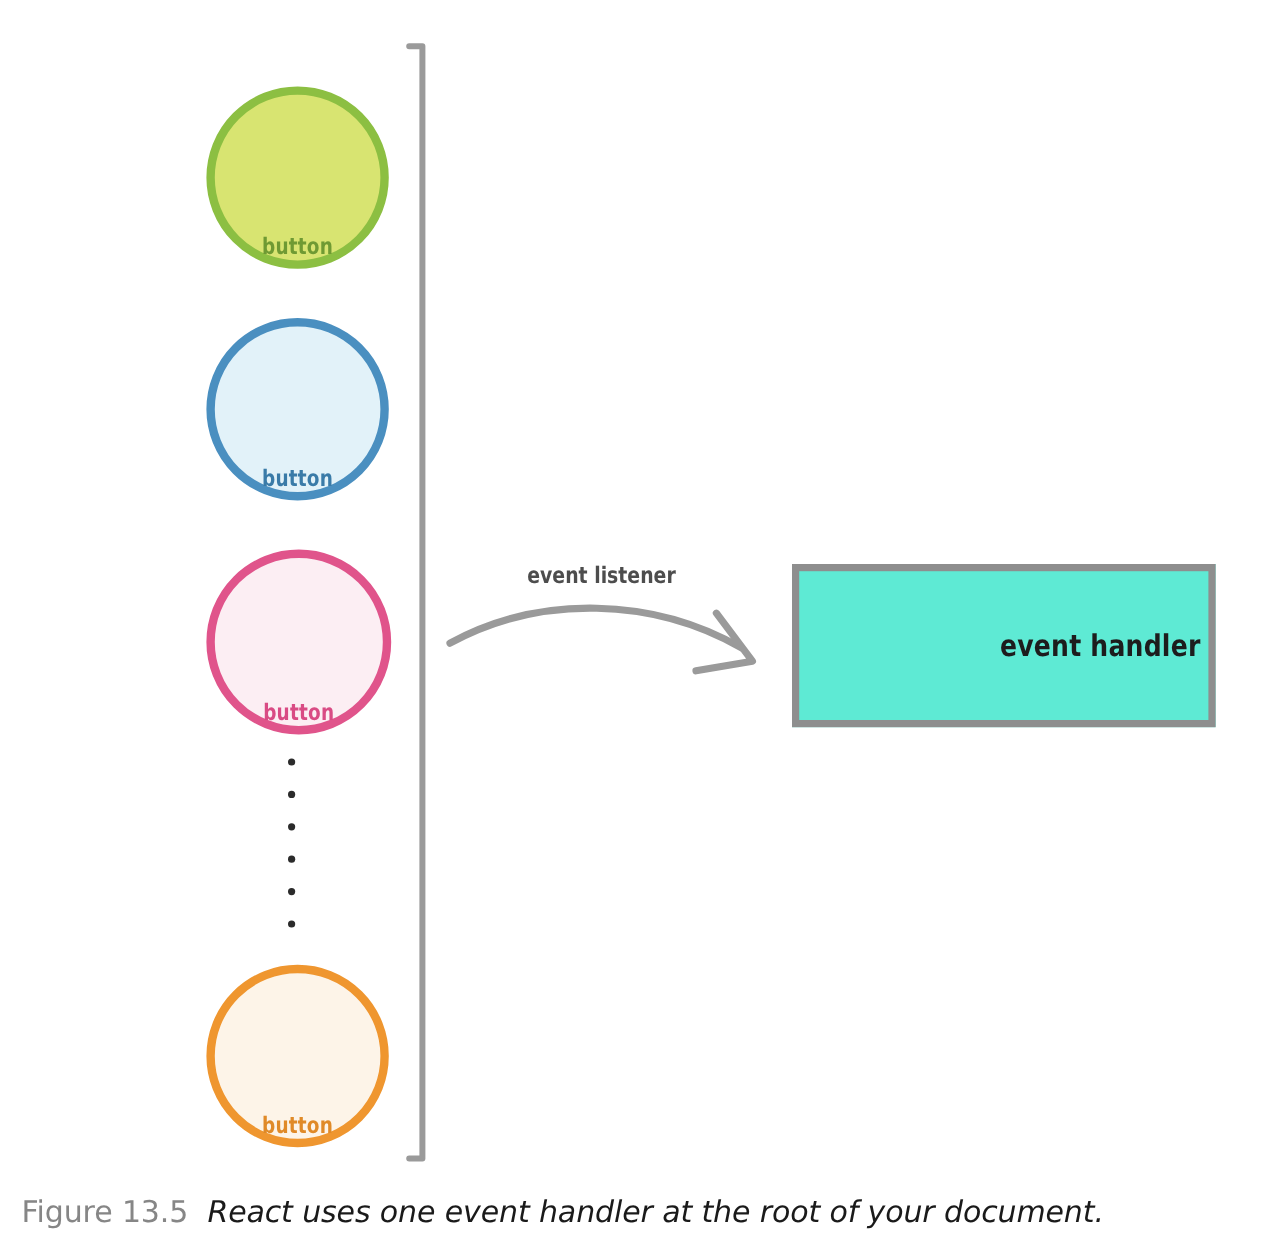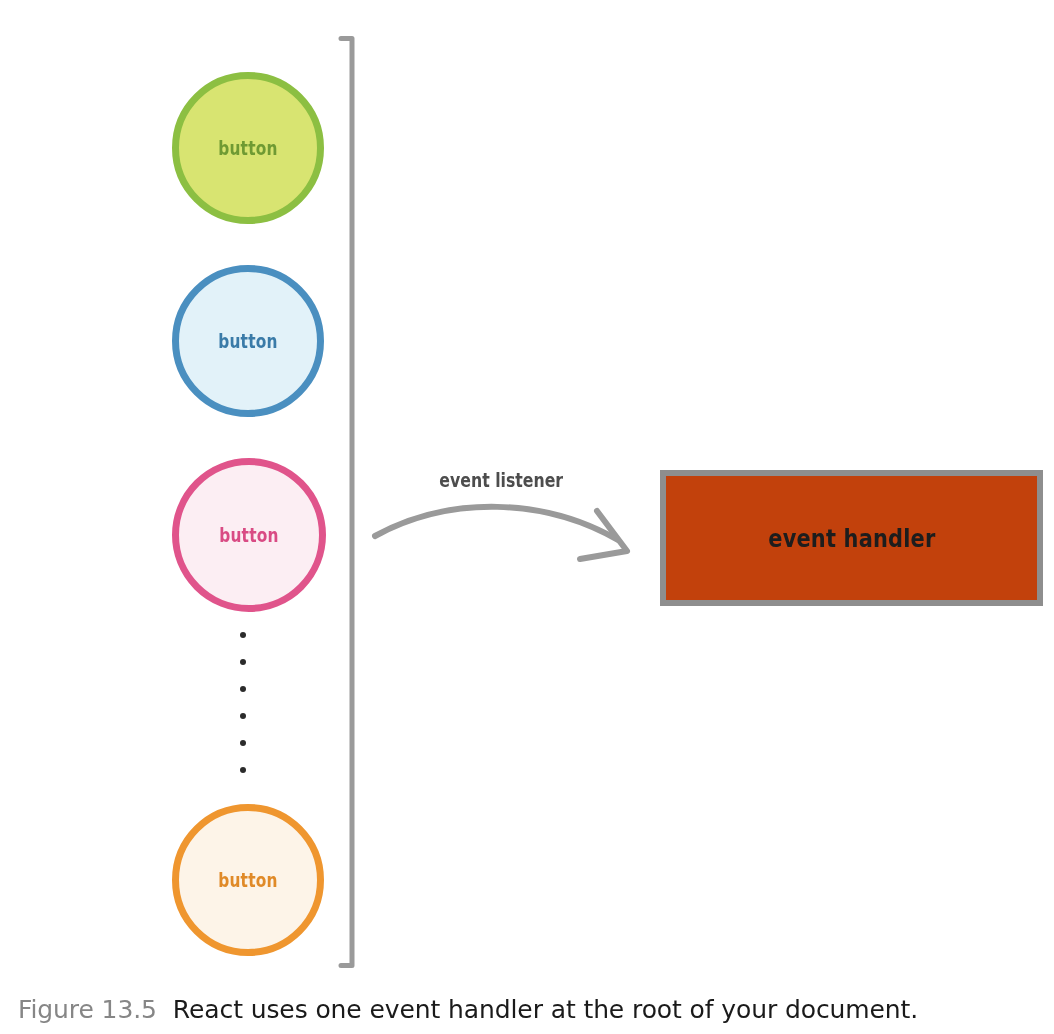--- a/index.html
+++ b/index.html
@@ -25,21 +25,21 @@
     left: 0; top: 0;
     width: 1054px;
     height: 1034px;
   }
   
   .node-circle {
     position: absolute;
     border-radius: 50%;
     box-sizing: border-box;
     display: flex;
-    align-items: center;
+    align-items: flex-end;
     justify-content: center;
   }
   .node-label {
     font-family: "DejaVu Sans Condensed", "Liberation Sans Narrow", "Liberation Sans", sans-serif;
     font-size: 19px;
     font-weight: 600;
     letter-spacing: 0.2px;
     transform: scaleX(0.9);
   }
   #node-green  { left: 172px; top: 72px;  width: 152px; height: 152px; }
@@ -78,28 +78,28 @@
     transform: scaleX(0.92);
     transform-origin: center;
     white-space: nowrap;
   }
 
   
   #event-handler-box {
     position: absolute;
     left: 660px;
     top: 470px;
-    width: 383px;
+    width: 353px;
     height: 136px;
     box-sizing: border-box;
     border: 6px solid #8e8e8e;
-    background: #c2410c;
+    background: #5eead4;
     display: flex;
     align-items: center;
-    justify-content: center;
+    justify-content: flex-end;
   }
   #event-handler-label {
     font-family: "DejaVu Sans Condensed", "Liberation Sans Narrow", "Liberation Sans", sans-serif;
     font-size: 25px;
     font-weight: 700;
     color: #1d1d1d;
     letter-spacing: 0.2px;
     transform: scaleX(0.93);
     white-space: nowrap;
   }
@@ -113,20 +113,21 @@
     font-size: 25px;
     white-space: nowrap;
     letter-spacing: -0.1px;
   }
   #caption-number {
     color: #868686;
     margin-right: 16px;
   }
   #caption-text {
     color: #1a1a1a;
+    font-style: italic;
   }
 </style>
 </head>
 <body>
 
 <div id="figure-root">
 
   <svg class="diagram-svg" viewBox="0 0 1054 1034">
 
     <path d="M 341 38.5 L 352 38.5 L 352 965.5 L 341 965.5" fill="none" stroke="#9a9a9a" stroke-width="5" stroke-linecap="round" stroke-linejoin="round"></path>

